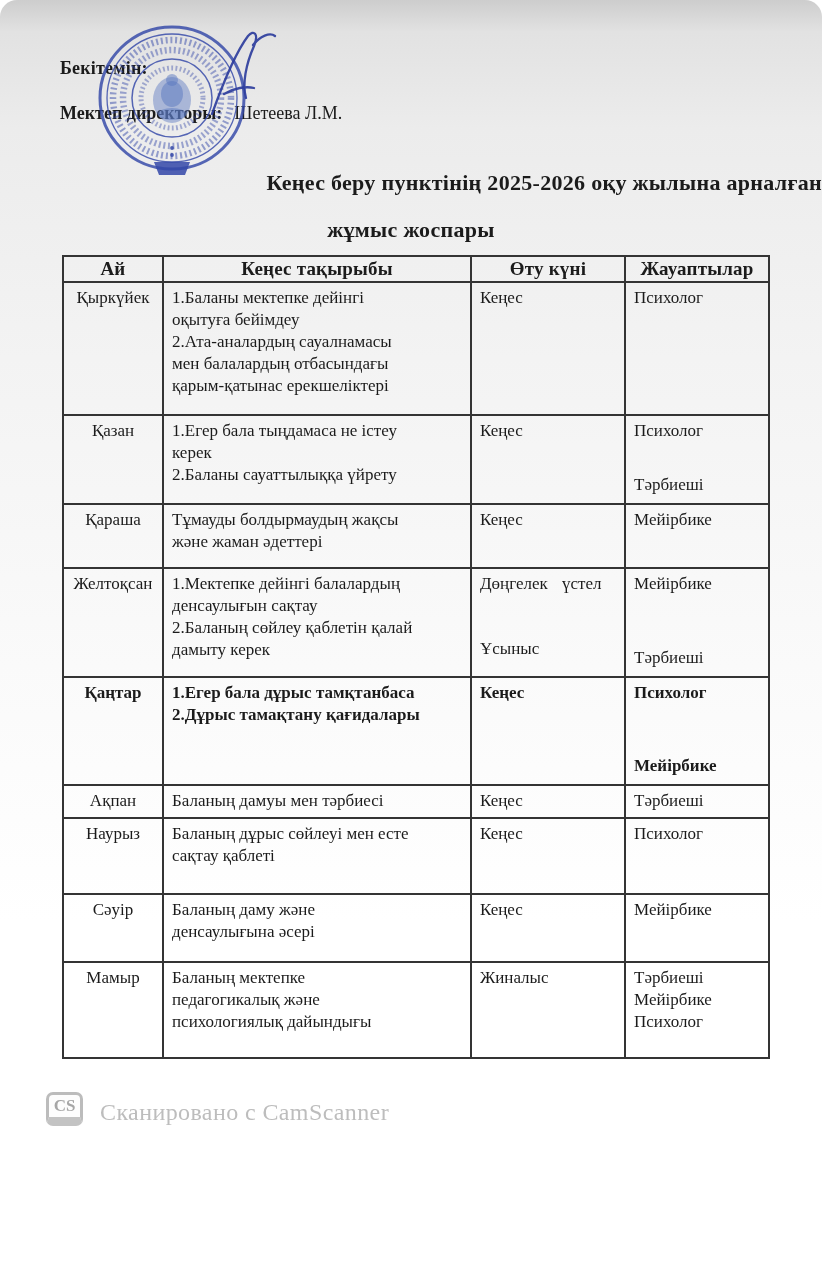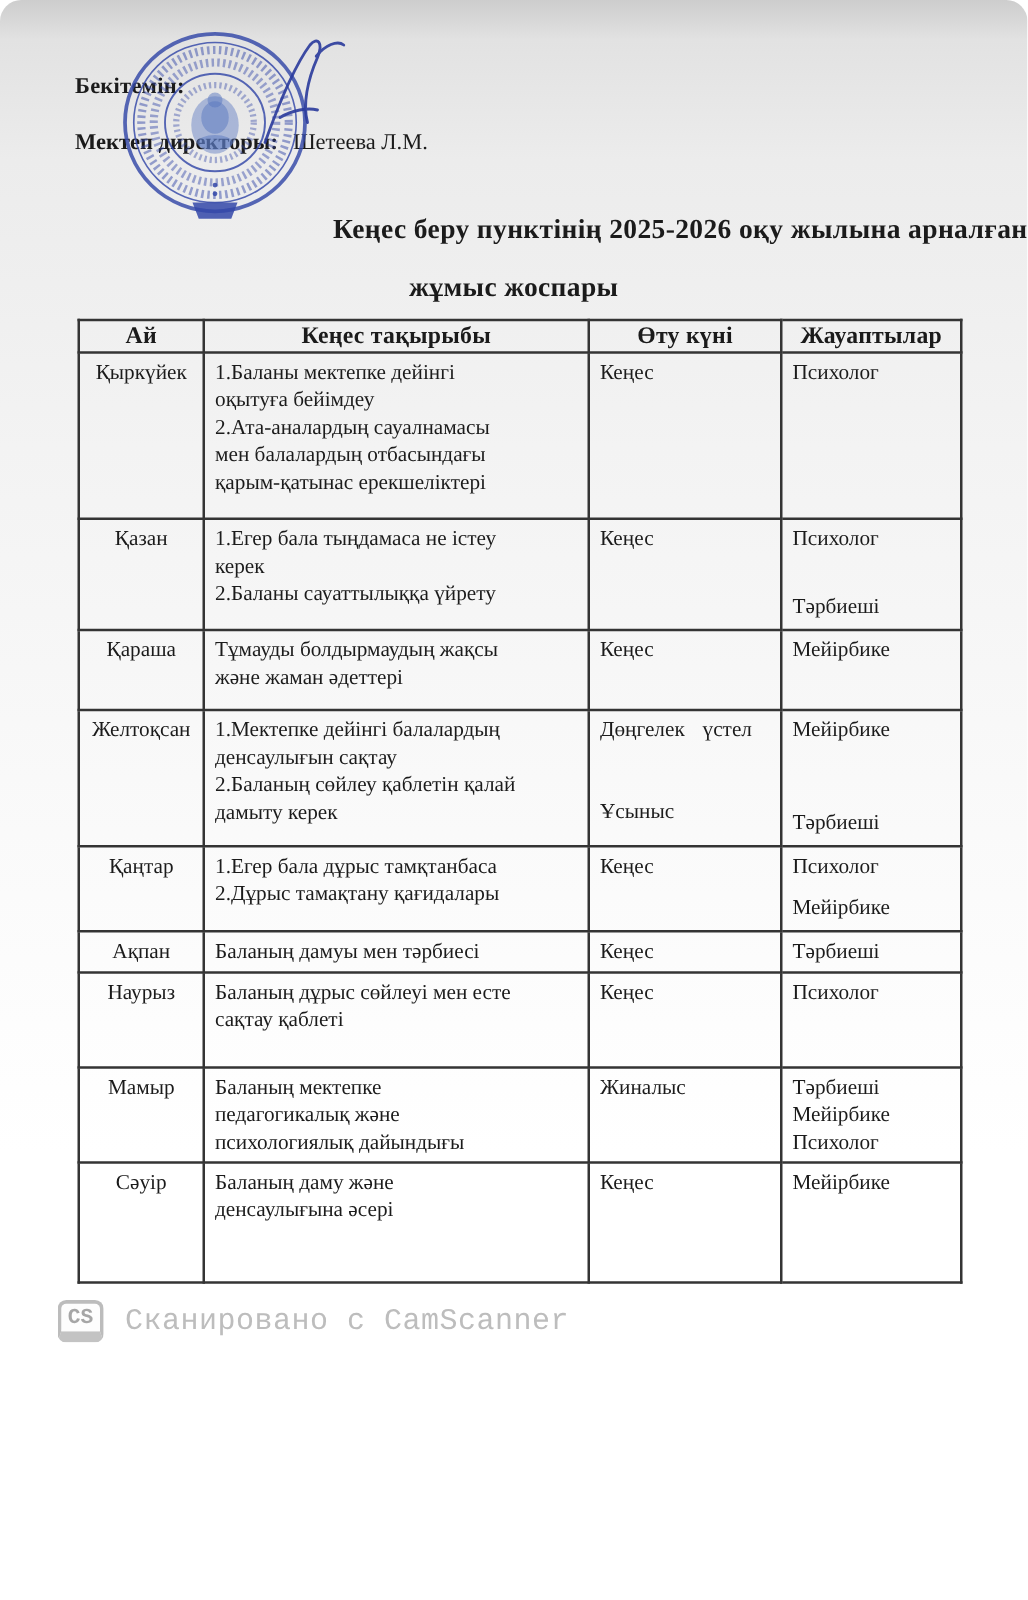--- a/index.html
+++ b/index.html
@@ -45,32 +45,32 @@
   }
   .plan td {
     vertical-align:top; font-size:17px; line-height:22px;
     padding:4px 8px; white-space:pre-line; position:relative;
   }
   .c-month { text-align:center; }
   tbody tr:nth-child(1){ height:133px; }
   tbody tr:nth-child(2){ height:89px; }
   tbody tr:nth-child(3){ height:64px; }
   tbody tr:nth-child(4){ height:109px; }
-  tbody tr:nth-child(5){ height:68px; }
+  tbody tr:nth-child(5){ height:108px;font-weight:bold; }
   tbody tr:nth-child(6){ height:33px; }
   tbody tr:nth-child(7){ height:76px; }
   tbody tr:nth-child(8){ height:68px; }
   tbody tr:nth-child(9){ height:96px; }
   .cell-bottom { position:absolute; left:8px; bottom:7px; white-space:pre-line; }
   .wide-gap { word-spacing:10px; }
 
   
-  .watermark { position:absolute; top:1040px; left:46px;
-               display:flex; align-items:center;
-               font-family:Liberation Mono, monospace; }
+  .watermark { position:absolute; top:1092px; left:46px;
+               display:flex; align-items:flex-end;
+               font-family:Liberation Serif, serif; }
   .cs-badge {
     width:37px; height:34px;
     border:3px solid #bcbcbc; border-bottom:9px solid #c3c3c3;
     border-radius:7px;
     display:flex; align-items:center; justify-content:center;
     font-size:17px; font-weight:bold; color:#a6a6a6;
     margin-right:17px; background:#fdfdfd;
   }
   .wm-text { font-size:24px; color:#bdbdbd; letter-spacing:0.4px; }
 </style>
@@ -178,36 +178,36 @@
         <td><span>Тәрбиеші</span><span class="cell-bottom"></span></td>
       </tr>
       <tr>
         <td class="c-month">Наурыз</td>
         <td>Баланың дұрыс сөйлеуі мен есте
 сақтау қаблеті</td>
         <td><span>Кеңес</span><span class="cell-bottom"></span></td>
         <td><span>Психолог</span><span class="cell-bottom"></span></td>
       </tr>
       <tr>
+        <td class="c-month">Сәуір</td>
+        <td>Баланың даму және
+денсаулығына әсері</td>
+        <td><span>Кеңес</span><span class="cell-bottom"></span></td>
+        <td><span>Мейірбике</span><span class="cell-bottom"></span></td>
+      </tr>
+      <tr>
         <td class="c-month">Мамыр</td>
         <td>Баланың мектепке
 педагогикалық және
 психологиялық дайындығы</td>
         <td><span>Жиналыс</span><span class="cell-bottom"></span></td>
         <td><span>Тәрбиеші
 Мейірбике
 Психолог</span><span class="cell-bottom"></span></td>
       </tr>
-      <tr>
-        <td class="c-month">Сәуір</td>
-        <td>Баланың даму және
-денсаулығына әсері</td>
-        <td><span>Кеңес</span><span class="cell-bottom"></span></td>
-        <td><span>Мейірбике</span><span class="cell-bottom"></span></td>
-      </tr>
     </tbody>
   </table>
 
   <div class="watermark">
     <div class="cs-badge">CS</div>
     <div class="wm-text">Сканировано с CamScanner</div>
   </div>
 
 </div>
 

